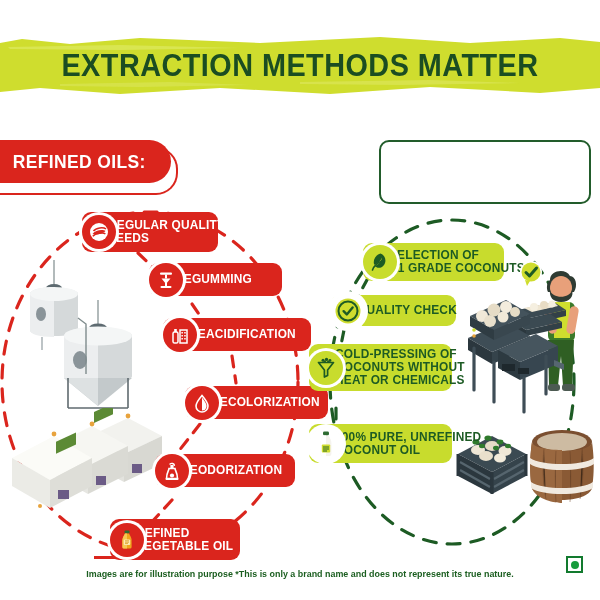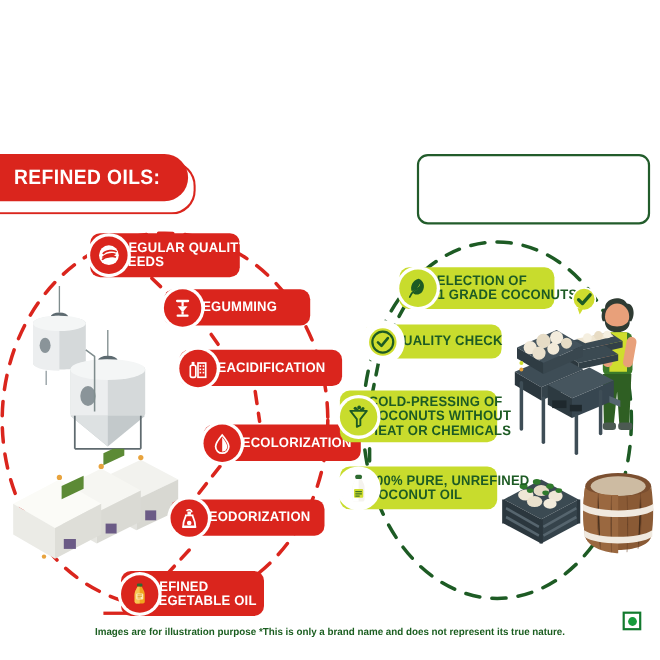--- a/index.html
+++ b/index.html
@@ -102,20 +102,29 @@
     border:2px solid #127a2e;box-sizing:border-box;
     display:flex;align-items:center;justify-content:center;}
   .veg-dot{width:8px;height:8px;border-radius:50%;background:#169b3b;}
   .red-rule{position:absolute;left:94px;top:556px;width:108px;height:3px;background:#da251d;}
 </style>
 </head>
 <body>
 
 <div id="stage">
 
+  <div class="banner">
+    <svg class="stroke" viewBox="0 0 600 60" preserveAspectRatio="none">
+      <path d="M0,7 L22,3 L70,8 L140,2 L260,7 L380,1 L470,7 L560,2 L600,6 L600,52 L540,57 L430,51 L330,58 L220,52 L120,58 L40,52 L0,56 Z" fill="#CFDD2E"></path>
+      <path d="M8,11 L120,9 L240,12 L120,14 L10,13 Z" fill="#E2EC70" opacity=".55"></path>
+      <path d="M300,46 L430,44 L520,47 L400,49 L300,48 Z" fill="#E2EC70" opacity=".45"></path>
+      <path d="M60,48 L170,46 L250,49 L140,51 L60,50 Z" fill="#E2EC70" opacity=".4"></path>
+    </svg>
+    <div class="banner-title">EXTRACTION METHODS MATTER</div>
+  </div>
 
   <svg class="paths" viewBox="0 0 600 600">
 
     <ellipse cx="150" cy="382" rx="148" ry="170" fill="none" stroke="#DA251D" stroke-width="3.2" stroke-dasharray="13 11" stroke-linecap="round"></ellipse>
 
     <g stroke="#DA251D" stroke-width="3.2" stroke-dasharray="11 9" stroke-linecap="round" fill="none">
       <path d="M138,253 L158,272"></path>
       <path d="M192,304 L210,330"></path>
       <path d="M232,356 L236,383"></path>
       <path d="M200,424 L178,452"></path>
@@ -428,21 +437,21 @@
     </div>
     <div class="icon-badge icon-white">
       <svg width="28" height="28" viewBox="0 0 28 28">
         <circle cx="14" cy="14" r="12.5" fill="#cfdd2e"></circle>
         <circle cx="14" cy="14" r="9.5" fill="none" stroke="#1d5b24" stroke-width="2"></circle>
         <path d="M9.6,14.2 L12.8,17.4 L18.6,10.4" fill="none" stroke="#1d5b24" stroke-width="2.4" stroke-linecap="round" stroke-linejoin="round"></path>
       </svg>
     </div>
   </div>
 
-  <div class="pill pill-green" style="left:309px;top:355px;">
+  <div class="pill pill-green" style="left:309px;top:344px;">
     <div class="body" style="width:143px;height:47px;">
       <span class="line">COLD-PRESSING OF</span>
       <span class="line">COCONUTS WITHOUT</span>
       <span class="line">HEAT OR CHEMICALS</span>
     </div>
     <div class="icon-badge icon-green">
       <svg width="22" height="22" viewBox="0 0 22 22">
         <path d="M3.5,5.5 L18.5,5.5 L12.6,13 L12.6,18.5 L9.4,20 L9.4,13 Z" fill="none" stroke="#1d5b24" stroke-width="1.7" stroke-linejoin="round"></path>
         <g fill="#1d5b24">
             <circle cx="8" cy="3.2" r="1.5"></circle>

